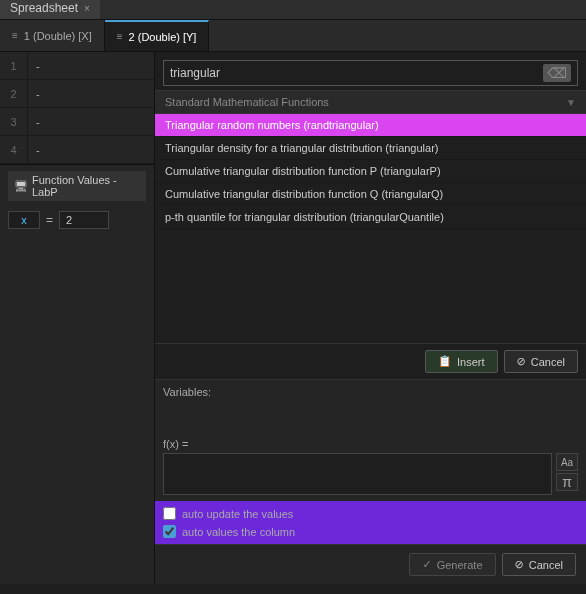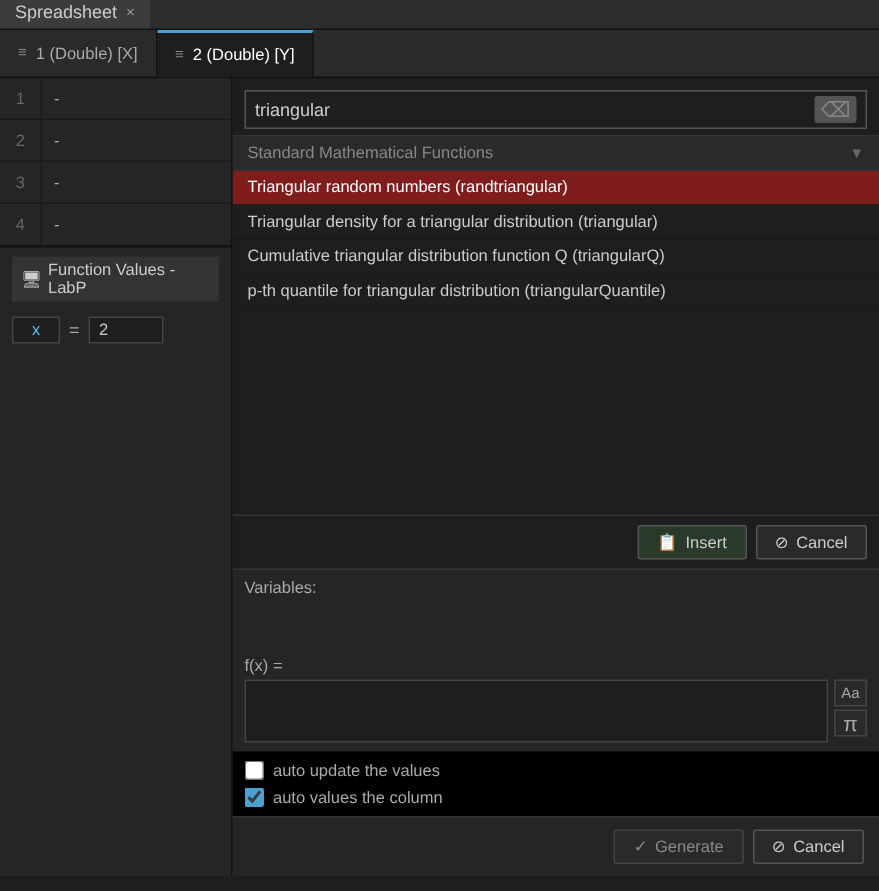--- a/index.html
+++ b/index.html
@@ -214,21 +214,21 @@
       background: #1e1e1e;
     }
     .function-item {
       padding: 5px 10px;
       font-size: 11px;
       color: #ccc;
       cursor: pointer;
       border-bottom: 1px solid #1a1a1a;
     }
     .function-item.selected {
-      background: #7f1d1d;
+      background: #d946ef;
       color: #fff;
     }
 
     
     .action-buttons {
       display: flex;
       justify-content: flex-end;
       gap: 6px;
       padding: 6px 8px;
       background: #1e1e1e;
@@ -300,21 +300,21 @@
       height: 18px;
       display: flex;
       align-items: center;
       justify-content: center;
       cursor: pointer;
     }
 
     
     .checkbox-section {
       padding: 6px 8px;
-      background: #000000;
+      background: #6d28d9;
       display: flex;
       flex-direction: column;
       gap: 5px;
     }
     .checkbox-row {
       display: flex;
       align-items: center;
       gap: 6px;
       font-size: 11px;
       color: #aaa;
@@ -429,20 +429,21 @@
     </div>
 
     <div class="category-header">
       <span>Standard Mathematical Functions</span>
       <span class="chevron-icon">▼</span>
     </div>
 
     <div class="function-list">
       <div class="function-item selected">Triangular random numbers (randtriangular)</div>
       <div class="function-item">Triangular density for a triangular distribution (triangular)</div>
+      <div class="function-item">Cumulative triangular distribution function P (triangularP)</div>
       <div class="function-item">Cumulative triangular distribution function Q (triangularQ)</div>
       <div class="function-item">p-th quantile for triangular distribution (triangularQuantile)</div>
     </div>
 
     <div class="action-buttons">
       <button class="btn btn-insert">
         <span>📋</span>
         <span>Insert</span>
       </button>
       <button class="btn btn-cancel">

